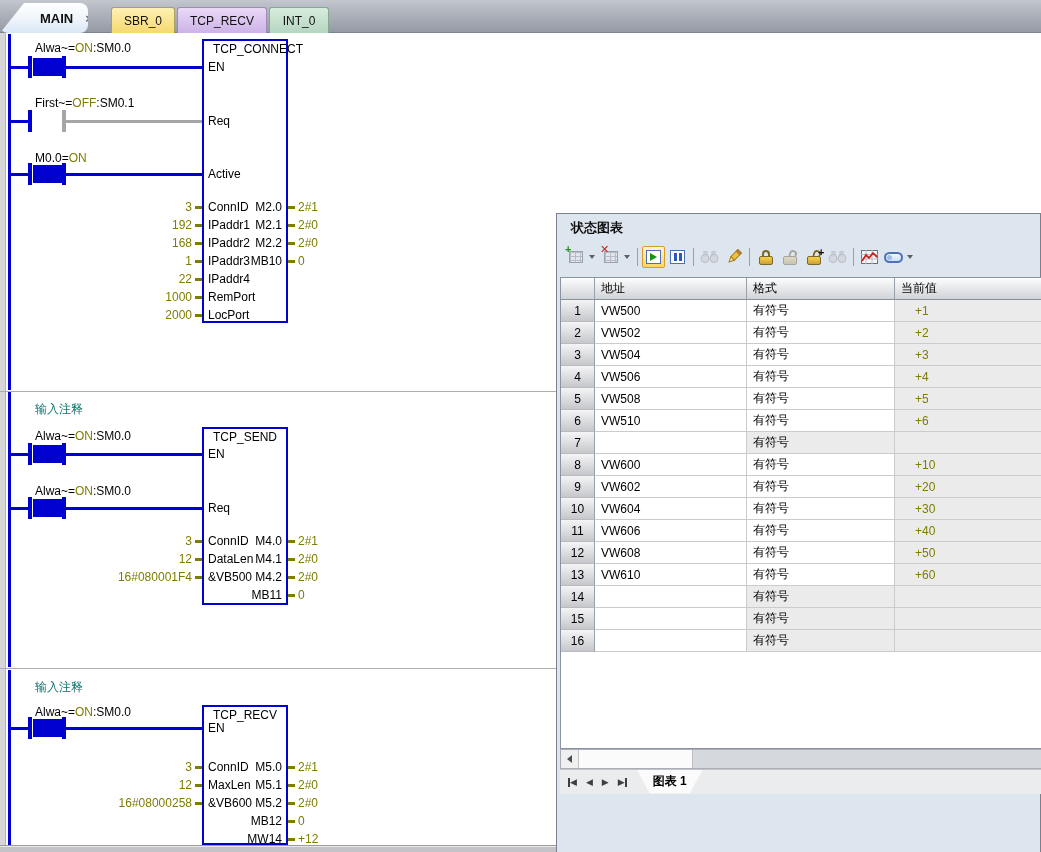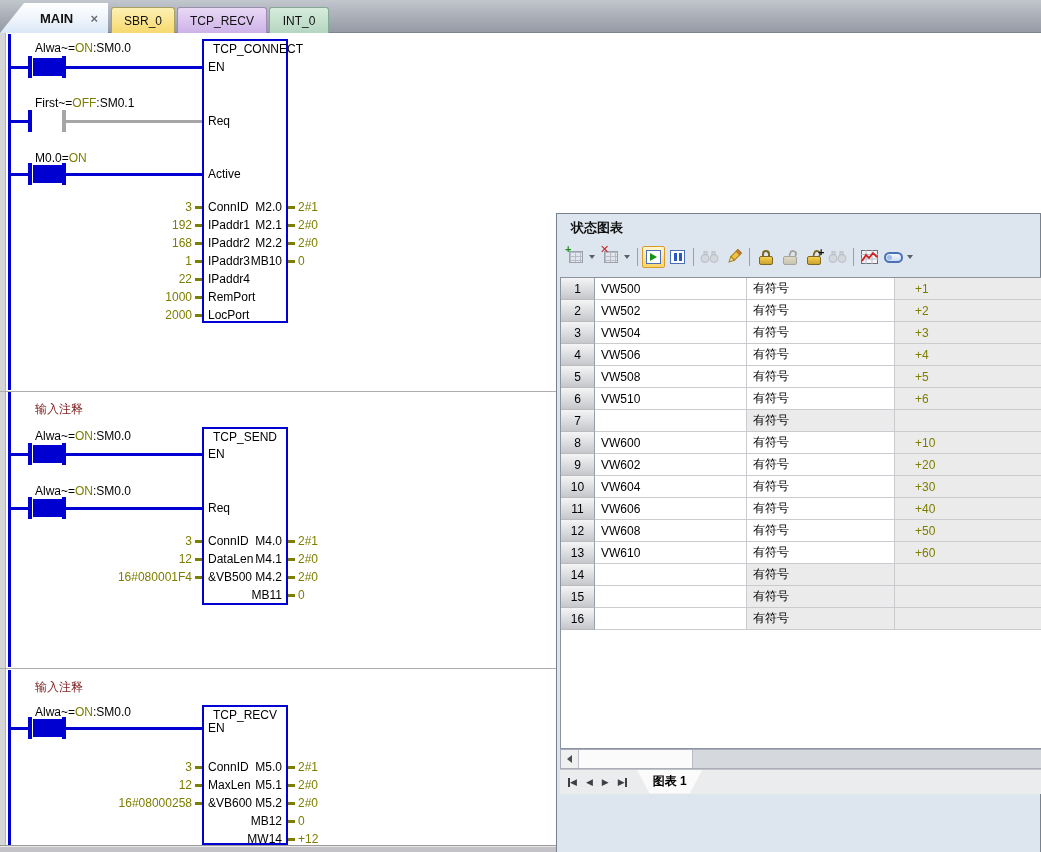--- a/index.html
+++ b/index.html
@@ -6,21 +6,21 @@
   html,body { background:#fff; }
   body { font-family:"Liberation Sans","DejaVu Sans",sans-serif; }
   #screen { position:relative; width:1041px; height:852px; overflow:hidden; background:#fff; }
 
   
   .tabbar { position:absolute; left:0; top:0; width:1041px; height:33px;
             background:linear-gradient(180deg,#c2c6cd 0%,#a8adb6 55%,#959ba5 100%);
             border-bottom:1px solid #7e848e; z-index:6; }
   .tab { position:absolute; top:7px; height:26px; display:flex; align-items:center; justify-content:center;
          font-size:12px; color:#111; border:1px solid #8a8f98; border-bottom:none; border-radius:3px 3px 0 0; }
-  .tab-main { left:0; top:3px; height:30px; width:108px; border:none; border-radius:0;
+  .tab-main { left:0; top:3px; height:30px; width:88px; border:none; border-radius:8px;
               clip-path:polygon(24px 0, 100% 0, 100% 100%, 0 100%);
               background:linear-gradient(180deg,#ffffff 0%,#eef4fb 55%,#d9e7f7 100%);
               font-weight:bold; font-size:13px; padding-left:26px; justify-content:space-between; }
   .tab-main .lbl { margin-left:14px; }
   .tab-close { font-weight:bold; color:#6a6f78; font-size:13px; margin-right:10px; margin-left:12px; cursor:default; }
   .tab-sbr  { left:111px; width:64px; background:linear-gradient(180deg,#fdf0b4 0%,#f6d96e 100%); border-color:#a9a065; }
   .tab-recv { left:177px; width:90px; background:linear-gradient(180deg,#ead9f6 0%,#cdb2e8 100%); border-color:#9a8fae; }
   .tab-int  { left:269px; width:60px; background:linear-gradient(180deg,#d7ecdc 0%,#b5d6c1 100%); border-color:#84a892; }
 
   
@@ -31,21 +31,21 @@
   .b { background:#0000d0; }
   .g { background:#a6a6a6; }
   .bar { position:absolute; width:4px; height:22px; }
   .sq  { position:absolute; width:29px; height:18px; background:#0000d0; }
   .blk { position:absolute; border:2px solid #0000d0; background:#fff; }
   .btitle { position:absolute; text-align:center; font-size:12px; color:#000; white-space:nowrap; }
   .pname,.pout { position:absolute; font-size:12px; color:#000; white-space:nowrap; }
   .pin-in,.pin-out { position:absolute; font-size:12px; color:#7d7d00; white-space:nowrap; }
   .clabel { position:absolute; font-size:12px; color:#000; white-space:nowrap; }
   .clabel .state { color:#7d7d00; }
-  .comment { position:absolute; left:35px; font-size:12px; color:#7f1d1d; }
+  .comment { position:absolute; left:35px; font-size:12px; color:#0f766e; }
   .netsep { position:absolute; left:0; width:1041px; height:1px; background:#adadad; z-index:1; }
 
   
   .main-hscroll { position:absolute; left:0; top:845px; width:1041px; height:7px; background:#e9e9ea; border-top:1px solid #9a9a9a; z-index:3; }
   .main-hthumb { position:absolute; left:0; top:1px; width:607px; height:6px; background:#c3c3c7; }
 
   
   .panel { position:absolute; left:556px; top:213px; width:485px; height:679px;
            background:#dde5ef; border:1px solid #79818d; z-index:10; font-size:12px; }
   .panel-title { position:absolute; left:14px; top:5px; font-size:13px; font-weight:bold; color:#111; }
@@ -345,20 +345,26 @@
       </div>
       <div class="tbtn">
         <span class="cap">
             <i></i>
           </span>
       </div>
       <span class="dd"></span>
     </div>
 
     <div class="twrap">
+      <div class="thead">
+        <div class="hc corner"></div>
+        <div class="hc c1">地址</div>
+        <div class="hc c2">格式</div>
+        <div class="hc c3">当前值</div>
+      </div>
       <div id="tbody">
       <div class="trow">
         <div class="rnum">1</div>
         <div class="tcell addr">VW500</div>
         <div class="tcell fmt">有符号</div>
         <div class="tcell val gray">+1</div>
       </div>
 
       <div class="trow">
         <div class="rnum">2</div>

